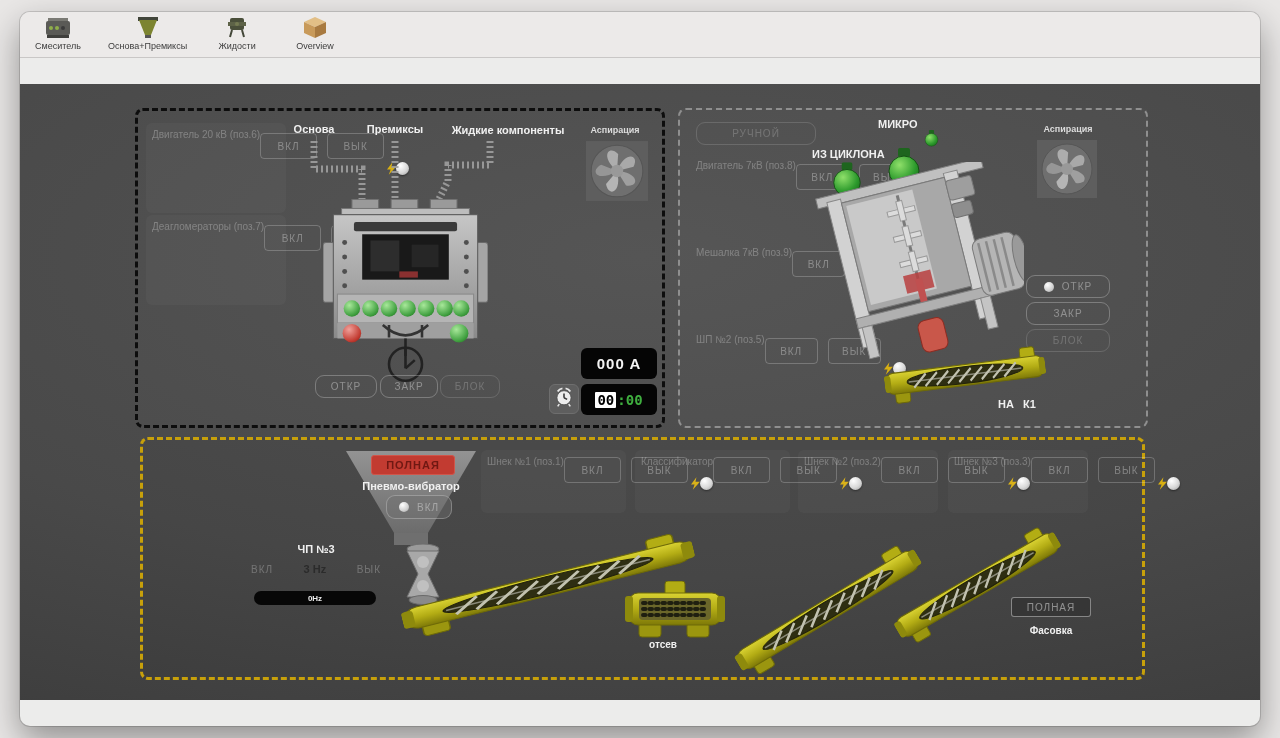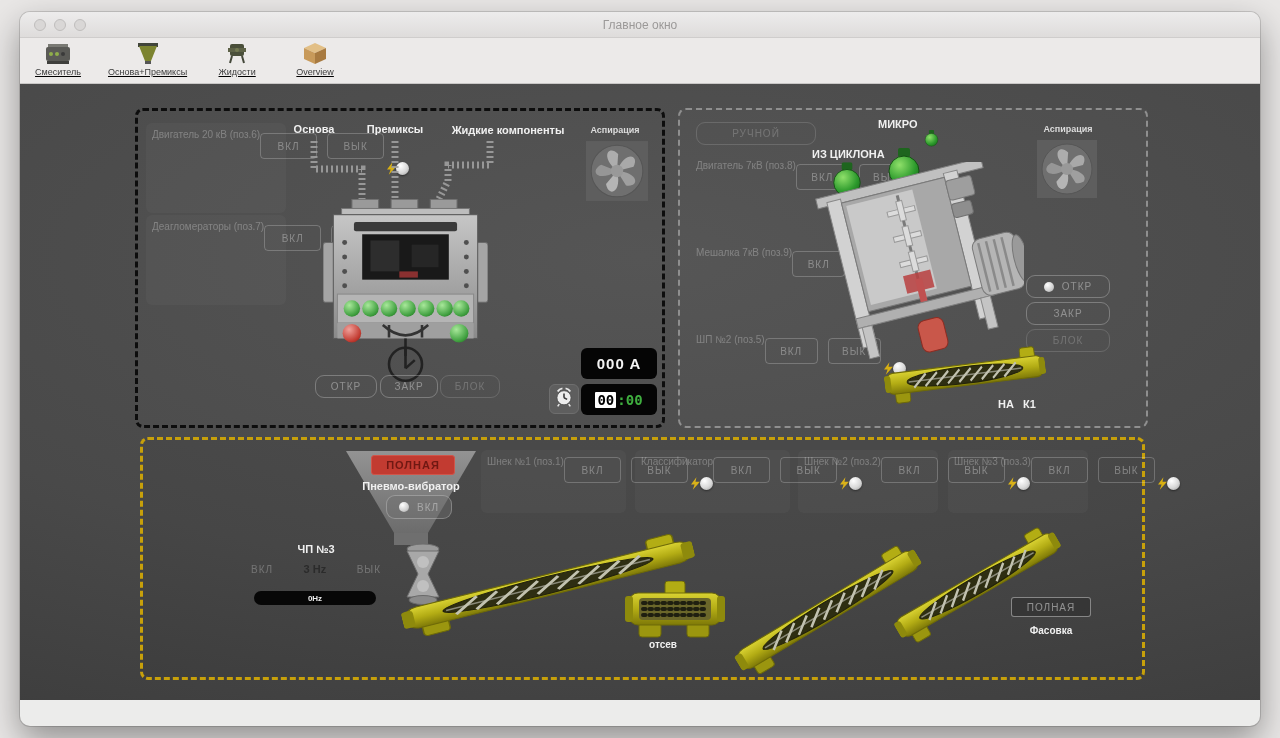--- a/index.html
+++ b/index.html
@@ -8,21 +8,21 @@
   .window { position:absolute; left:20px; top:12px; width:1240px; height:714px; border-radius:10px;
             background:#ececeb; box-shadow:0 14px 34px rgba(0,0,0,.38), 0 0 0 1px rgba(0,0,0,.14); overflow:hidden; }
 
   .titlebar { height:26px; background:linear-gradient(#edecec,#dedcdb); border-bottom:1px solid #cfcdcc;
               display:flex; align-items:center; justify-content:center; position:relative; }
   .title { font-size:12px; color:#9b9998; }
   .lights { position:absolute; left:14px; top:7px; display:flex; gap:8px; }
   .light { width:12px; height:12px; border-radius:50%; background:#d9d7d6; border:1px solid #bfbdbc; }
 
   .toolbar { height:46px; background:#eceae9; border-bottom:1px solid #c9c7c6; display:flex; align-items:flex-start;
-             padding:3px 10px 0 10px; gap:22px;text-decoration:underline; }
+             padding:3px 10px 0 10px; gap:22px; }
   .tb-item { display:flex; flex-direction:column; align-items:center; gap:1px; min-width:56px; cursor:default; }
   .tb-icon { width:26px; height:25px; display:block; }
   .tb-label { font-size:9px; color:#3c3c3c; white-space:nowrap; }
 
   .main { position:absolute; left:0; top:72px; width:1240px; height:616px;
           background:radial-gradient(120% 95% at 50% 28%, #535353 0%, #494949 55%, #3a3a3a 100%); }
 
   .panel { position:absolute; border-radius:8px; }
   .panel-left   { left:115px; top:24px;  width:530px;  height:320px; border:3px dashed #0d0d0d; background:rgba(255,255,255,.015); }
   .panel-right  { left:658px; top:24px;  width:470px;  height:320px; border:2px dashed #8f8f8f; background:rgba(255,255,255,.02); }
@@ -136,28 +136,20 @@
       <circle cx="17" cy="23" r="15" fill="url(#valveGrad)" stroke="#145014"></circle>
     </symbol>
     <symbol id="sym-bolt" viewBox="0 0 10 14">
       <polygon points="6,0 0,8 4,8 2,14 10,5 5,5" fill="#d9b012"></polygon>
     </symbol>
   </defs>
 </svg>
 
 <div class="window">
 
-  <div class="titlebar">
-    <div class="lights">
-      <span class="light"></span>
-      <span class="light"></span>
-      <span class="light"></span>
-    </div>
-    <span class="title">Главное окно</span>
-  </div>
 
   <div class="toolbar">
     <div class="tb-item">
       <span class="tb-icon">
         <svg viewBox="0 0 26 25" width="26" height="25">
             <rect x="3" y="3" width="20" height="5" fill="#7a7a74"></rect>
             <rect x="1" y="6" width="24" height="14" rx="2" fill="#5a5a56"></rect>
             <circle cx="6" cy="13" r="2" fill="#8fae4a"></circle>
             <circle cx="12" cy="13" r="2" fill="#8fae4a"></circle>
             <circle cx="18" cy="13" r="2" fill="#3a3a3a"></circle>

